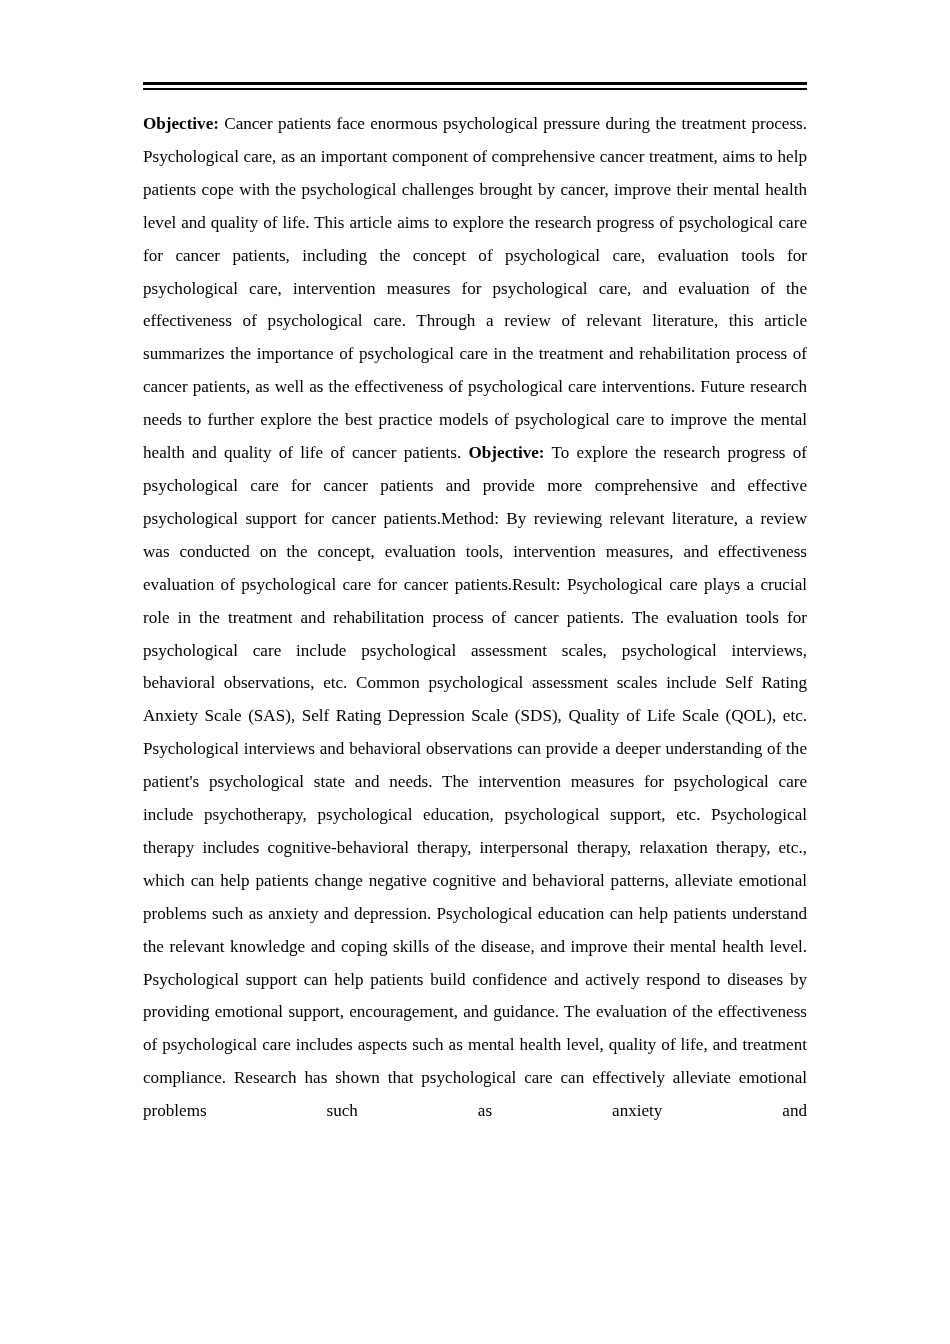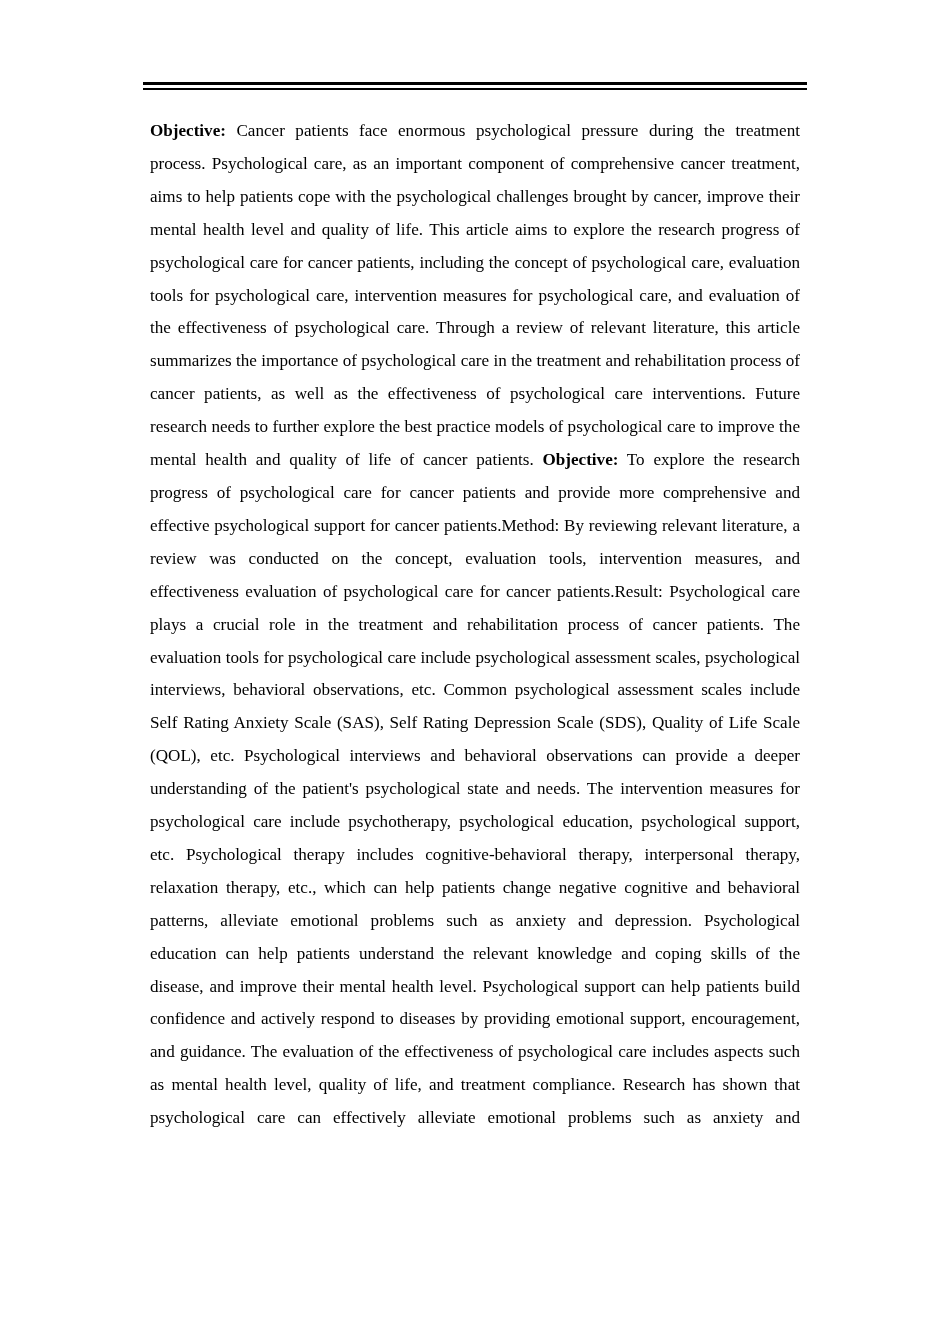--- a/index.html
+++ b/index.html
@@ -45,21 +45,21 @@
     background: #000000;
   }
   
   .text-column {
     position: absolute;
     left: 143px;
     top: 108px;
     width: 664px;
   }
   .abstract-paragraph {
-    margin: 7px;
+    margin: 0;
     font-size: 17.1px;
     line-height: 32.9px;
     text-align: justify;
     text-justify: inter-word;
     
     text-align-last: justify;
     hyphens: none;
     word-spacing: 0.1px;
   }
   .abstract-paragraph .lbl-bold {

